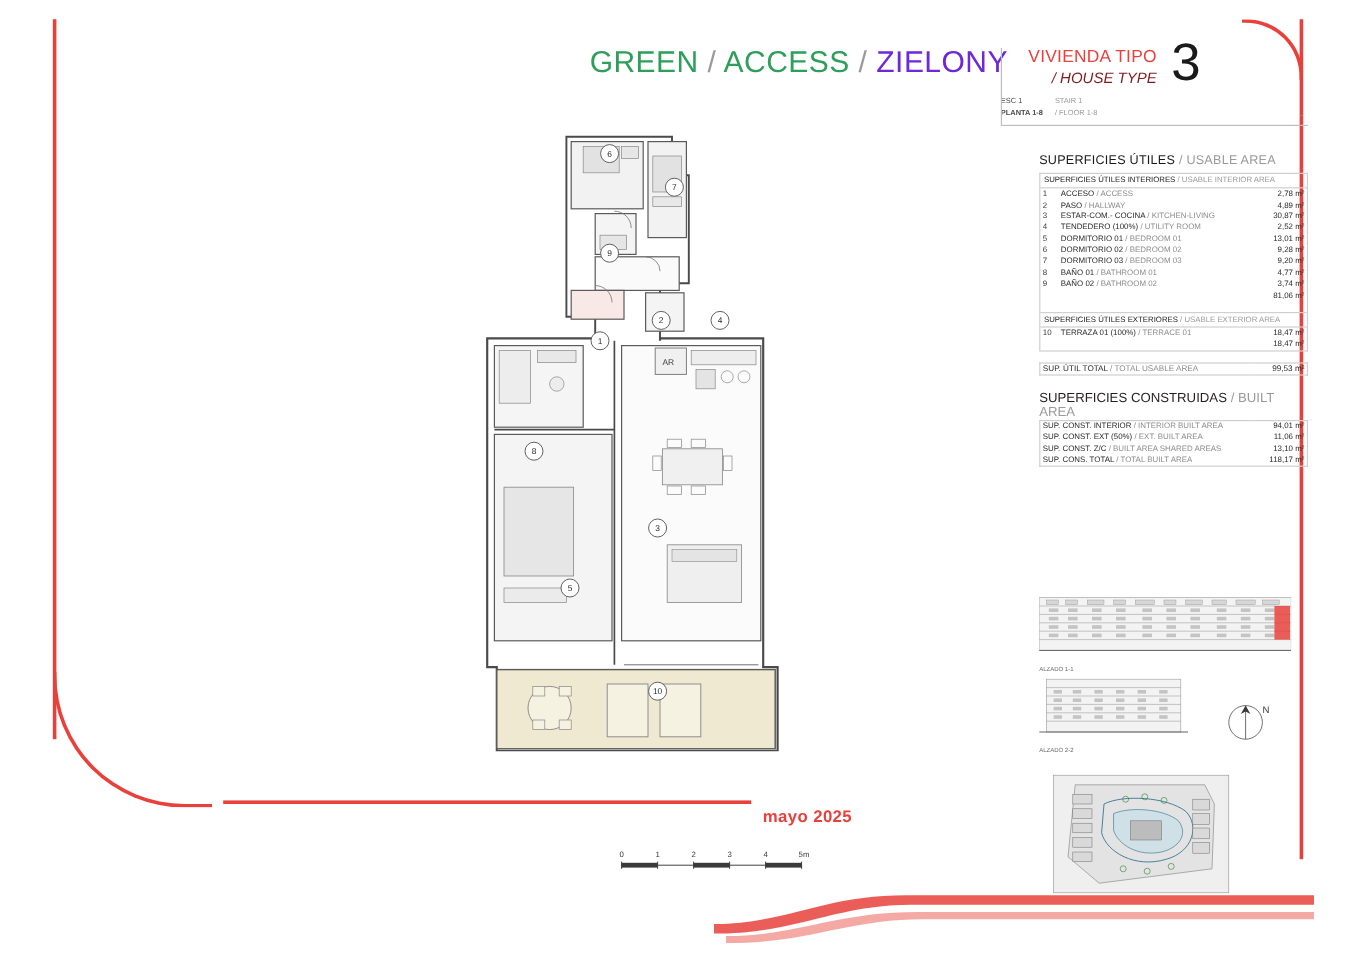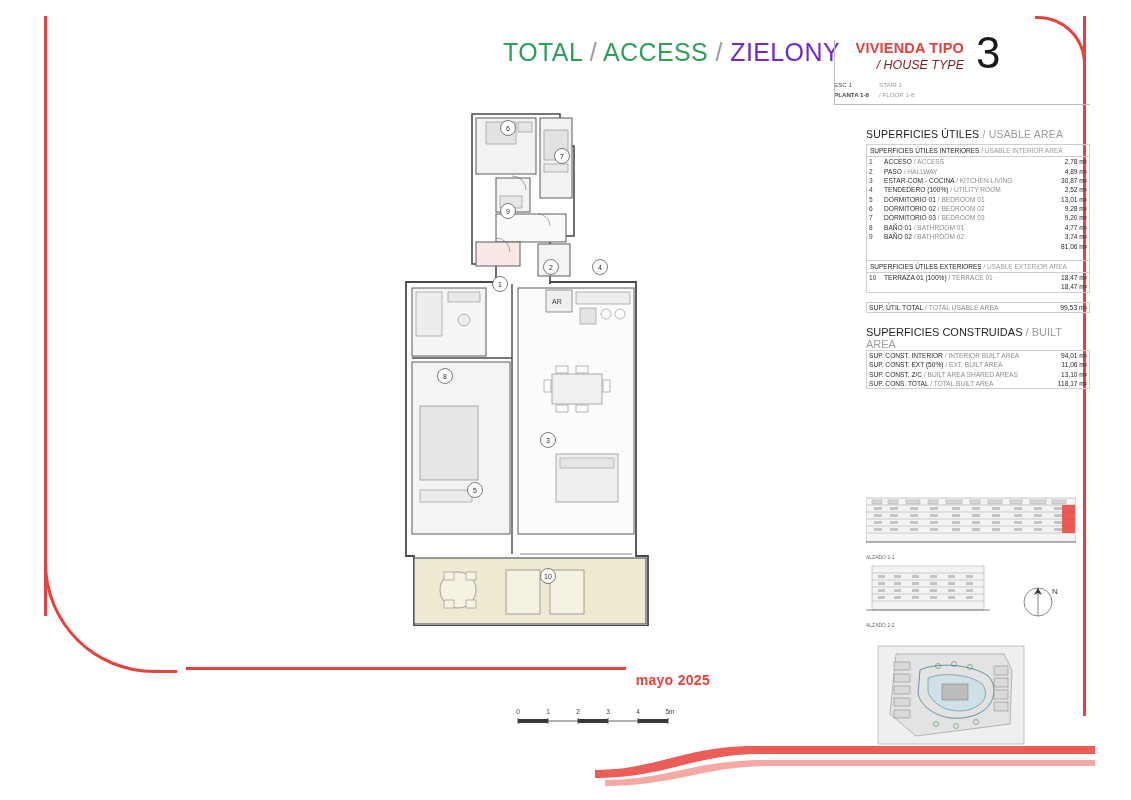--- a/index.html
+++ b/index.html
@@ -40,21 +40,21 @@
   
   .title-block{position:absolute;left:430px;top:38px;width:600px;height:72px;}
   .title-main{
     position:absolute;left:0;top:0;width:410px;text-align:right;
     font-size:25px;letter-spacing:.4px;white-space:nowrap;
   }
   .t-green{color:#2e9e5b;}
   .t-sep{color:#9a9a9a;}
   .t-dark{color:#6d28d9;}
   .type-block{position:absolute;left:404px;top:2px;width:130px;text-align:right;}
-  .type-es{color:#e8413c;font-size:14.5px;font-weight:bold;letter-spacing:.2px;}
+  .type-es{color:#e8413c;font-size:14.5px;font-weight:normal;letter-spacing:.2px;}
   .type-en{color:#7f1d1d;font-size:12.5px;font-style:italic;margin-top:2px;}
   .type-num{
     position:absolute;left:546px;top:-10px;font-size:44px;color:#1a1a1a;font-weight:normal;
   }
   .esc-row{position:absolute;left:404px;top:42px;width:130px;font-size:6.2px;color:#4a4a4a;line-height:1.55;}
   .esc-row .en{color:#9a9a9a;}
   .hdr-line{position:absolute;left:834px;top:104px;width:256px;height:1px;background:#bdbdbd;}
   .hdr-vline{position:absolute;left:834px;top:40px;width:1px;height:64px;background:#bdbdbd;}
 
   
@@ -110,21 +110,21 @@
   <div class="red-top-right-curve"></div>
   <div class="red-right"></div>
 
   <svg class="swoosh" viewBox="0 0 500 60">
     <path d="M0,44 C60,44 90,20 160,20 L500,20 L500,28 L165,28 C100,28 70,52 0,52 Z" fill="#e8413c" opacity="0.85"></path>
     <path d="M10,54 C70,54 100,34 170,34 L500,34 L500,40 L175,40 C110,40 80,60 10,60 Z" fill="#f3948f" opacity="0.8"></path>
   </svg>
 
   <div class="title-block">
     <div class="title-main">
-      <span class="t-green">TOTAL</span><span class="t-sep"> / </span><span class="t-green">ACCESS</span><span class="t-sep"> / </span><span class="t-dark">ZIELONY</span>
+      <span class="t-green">GREEN</span><span class="t-sep"> / </span><span class="t-green">ACCESS</span><span class="t-sep"> / </span><span class="t-dark">ZIELONY</span>
     </div>
     <div class="type-block">
       <div class="type-es">VIVIENDA TIPO</div>
       <div class="type-en">/ HOUSE TYPE</div>
     </div>
     <div class="type-num">3</div>
     <div class="esc-row">
       <table style="border-collapse:collapse;font-size:6.2px;">
         <tbody>
             <tr>

